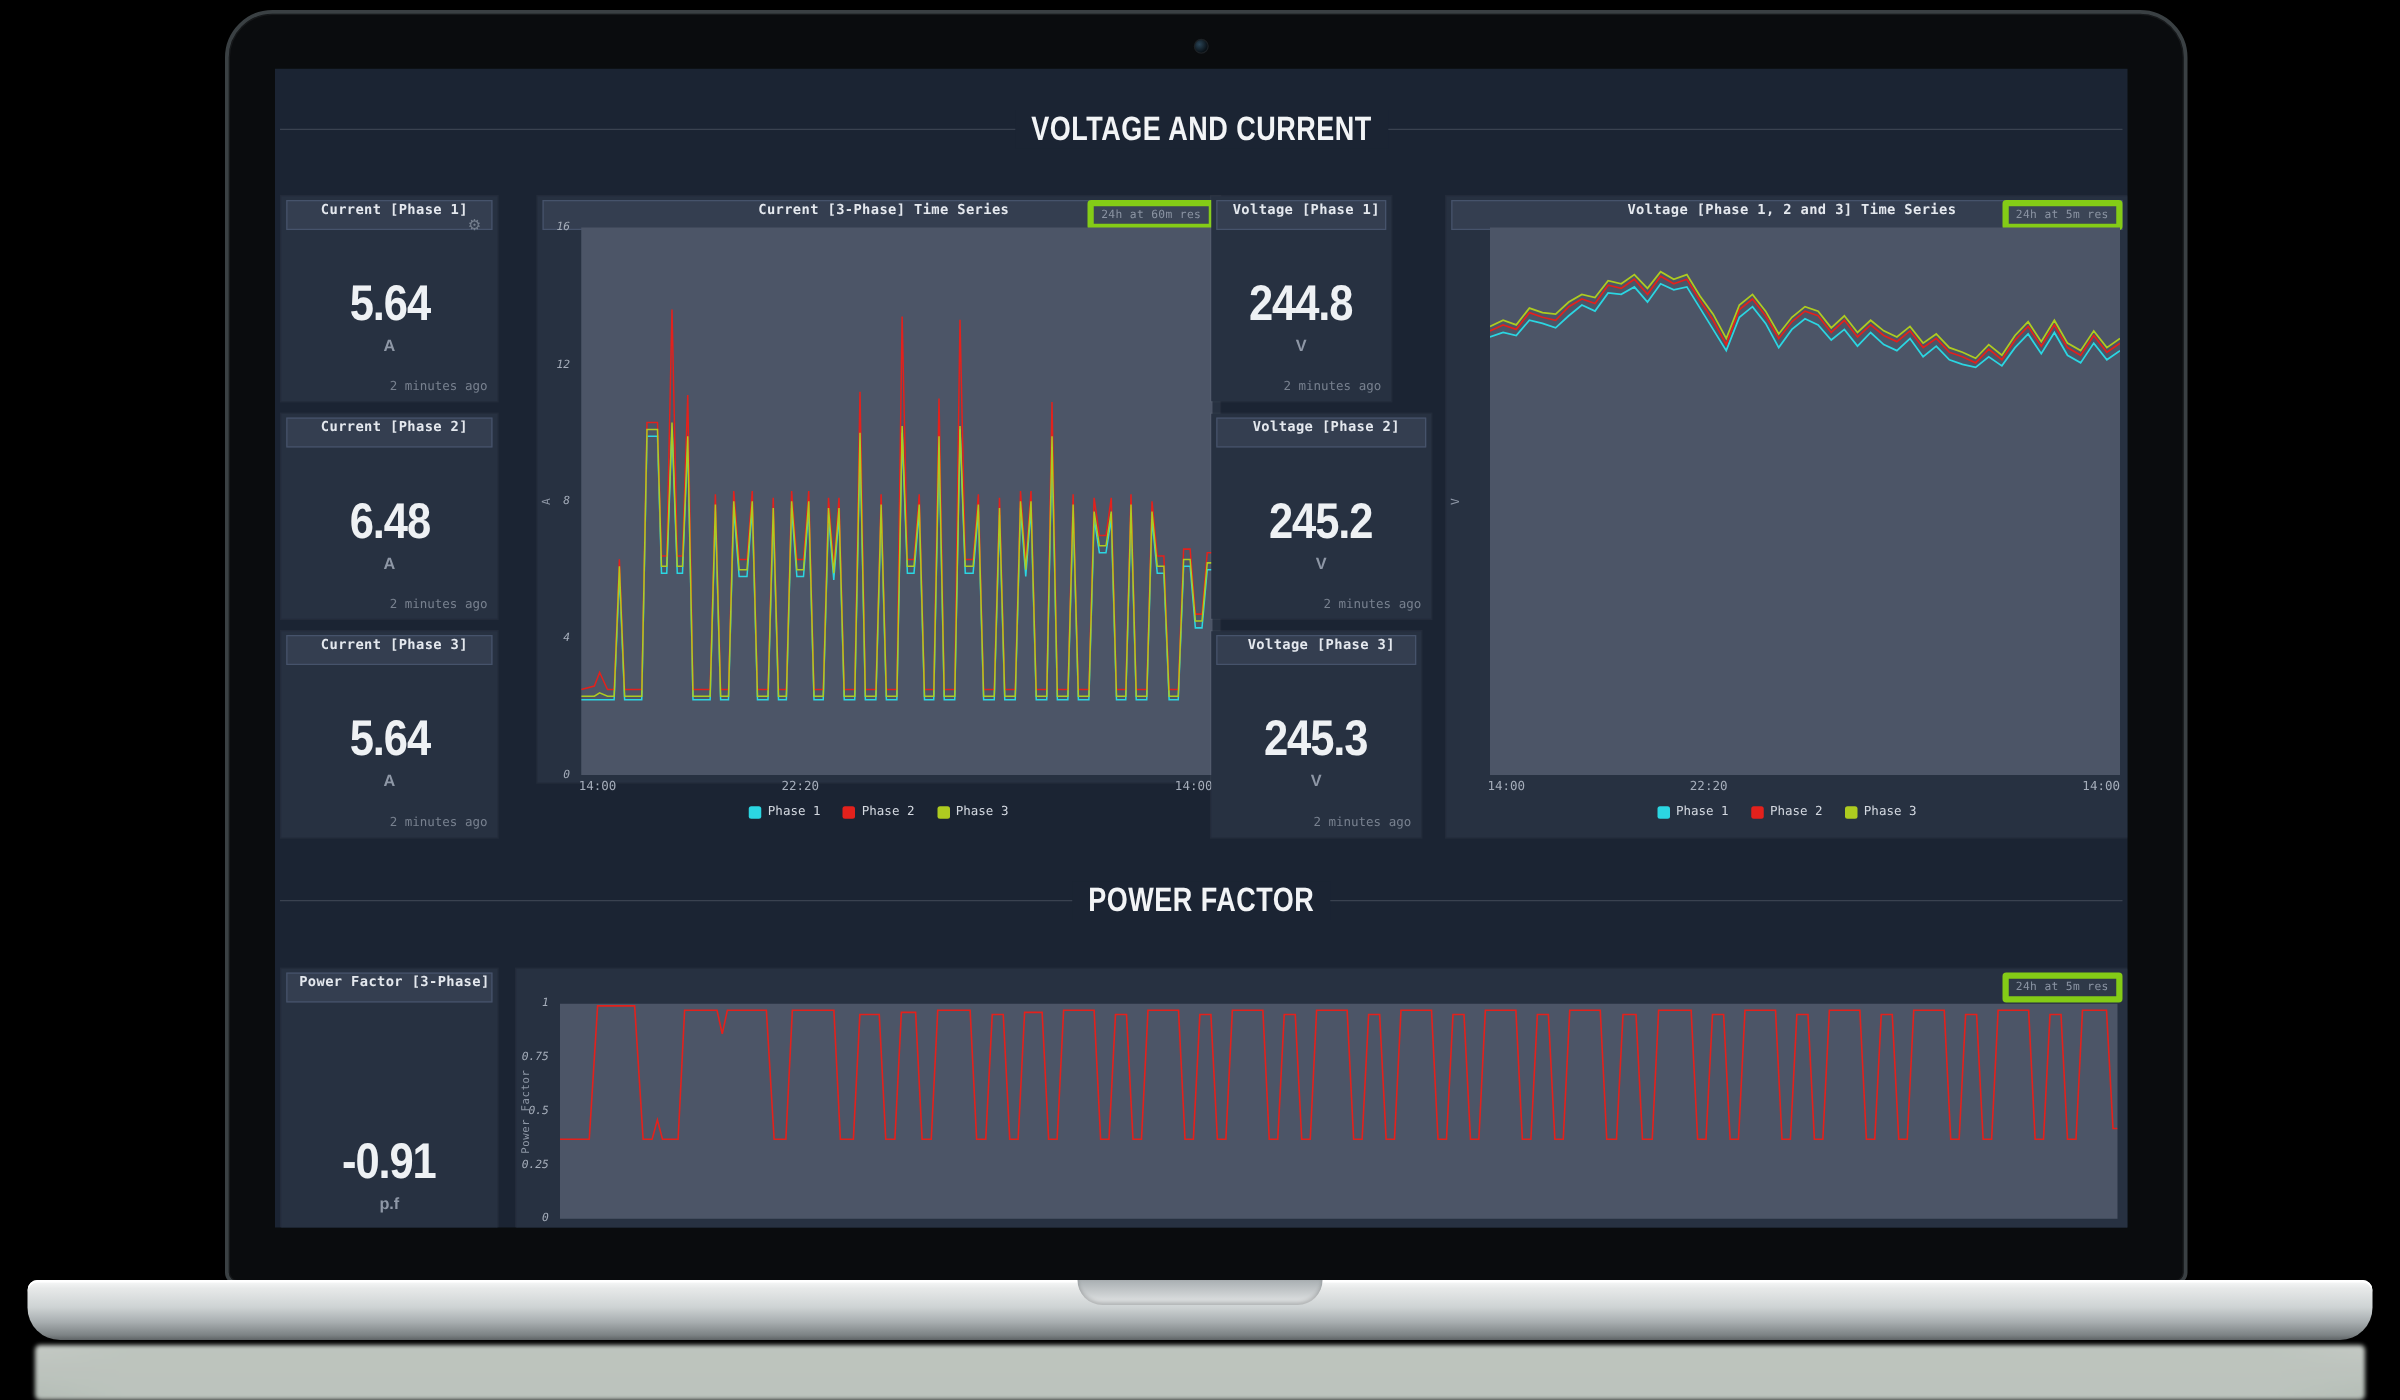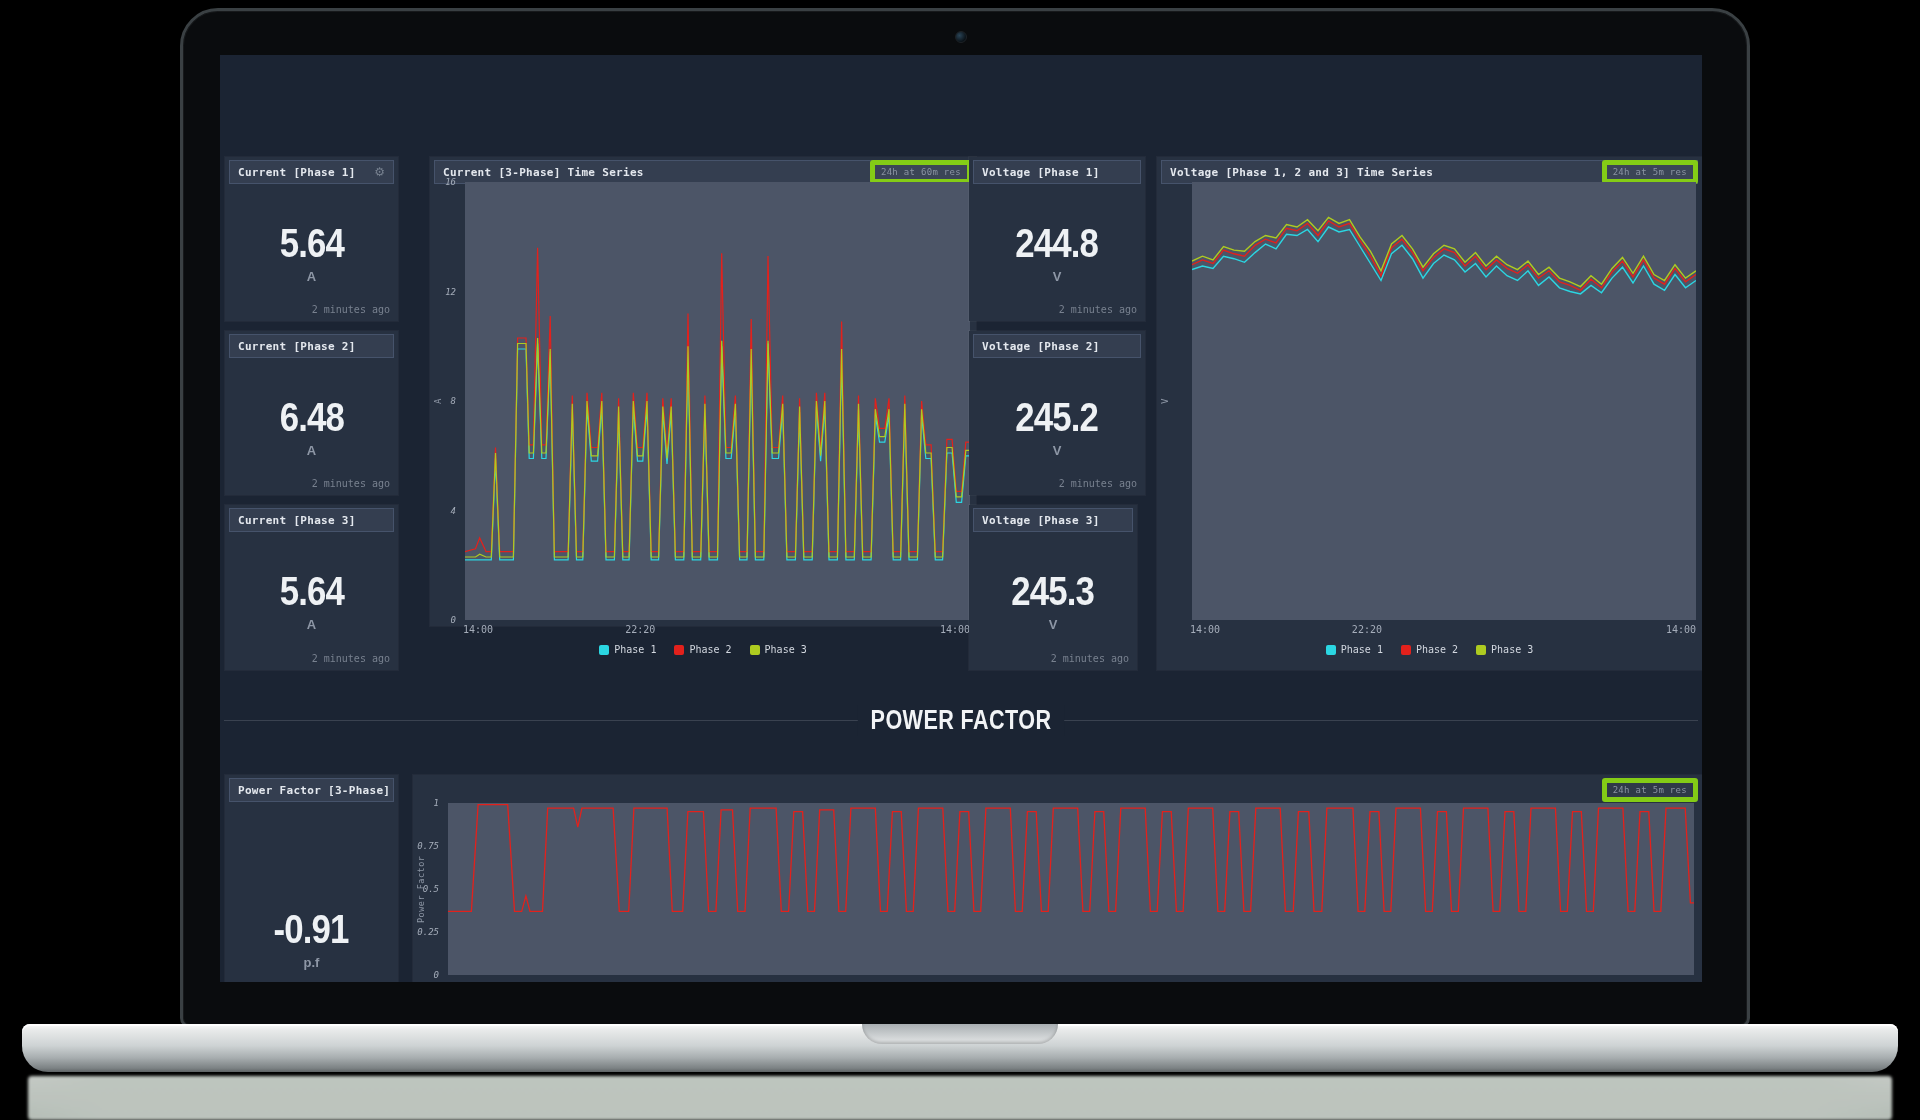--- a/index.html
+++ b/index.html
@@ -18,21 +18,21 @@
         background:linear-gradient(90deg,rgba(222,231,223,0) 0%,rgba(222,231,223,.85) 4%,rgba(222,231,223,.85) 96%,rgba(222,231,223,0) 100%),
                    linear-gradient(180deg,#e6ece6,#d5dfd7);opacity:.85;border-radius:4px;}
   
   .screen{position:absolute;left:220px;top:55px;width:1482px;height:927px;background:#1b2433;overflow:hidden;}
   .section-head{position:absolute;left:0;width:100%;height:44px;display:flex;align-items:center;justify-content:center;}
   .section-line{position:absolute;left:4px;right:4px;top:50%;height:1px;background:#3a4250;}
   .section-title{position:relative;background:#1b2433;padding:0 16px;white-space:nowrap;color:#f2f4f6;
                  font:700 27px "Liberation Sans",sans-serif;transform:scaleX(.8);letter-spacing:.5px;}
   .panel{position:absolute;background:#273141;box-shadow:0 0 0 1px rgba(255,255,255,.035);}
   .panel-header{position:absolute;left:4px;right:4px;top:3px;height:22px;background:#343e50;
-                border:1px solid #46536b;display:flex;align-items:center;}
+                border:1px solid #46536b;display:flex;align-items:center;flex-direction:column;}
   .panel-title{padding-left:8px;font-size:11px;font-weight:700;color:#e4e8ee;letter-spacing:.3px;white-space:nowrap;}
   .gear{margin-left:auto;padding-right:8px;font-family:"DejaVu Sans",sans-serif;font-size:12px;color:#76808f;line-height:1;}
   .badge{position:absolute;right:4px;top:3px;font-size:9px;color:#8b94a3;border:5px solid #84cc16;border-radius:3px;
          padding:2px 6px;background:rgba(255,255,255,.04);letter-spacing:.3px;}
   .stat-body{position:absolute;left:0;right:0;top:26px;bottom:0;display:flex;flex-direction:column;align-items:center;justify-content:center;}
   .stat-value{font:700 40px "Liberation Sans",sans-serif;color:#eef1f4;transform:scaleX(.87);letter-spacing:-1px;}
   .stat-unit{margin-top:3px;font:700 13px "Liberation Sans",sans-serif;color:#8e97a6;}
   .stat-updated{position:absolute;right:8px;bottom:6px;font-size:10px;color:#78818f;}
   .plot{position:absolute;background:#4c5567;}
   .plot svg{display:block;width:100%;height:100%;}
@@ -48,20 +48,24 @@
 </style>
 </head>
 <body>
 
 <div class="canvas">
   <div class="bezel"></div>
   <div class="webcam"></div>
 
   <div class="screen">
 
+    <div class="section-head" style="top:26px">
+      <div class="section-line"></div>
+      <span class="section-title">VOLTAGE AND CURRENT</span>
+    </div>
 
     <div class="panel" style="left:5px;top:102px;width:173px;height:164px">
       <div class="panel-header">
         <span class="panel-title">Current [Phase 1]</span>
         <span class="gear">⚙</span>
       </div>
       <div class="stat-body">
         <div class="stat-value">5.64</div>
         <div class="stat-unit">A</div>
       </div>
@@ -124,21 +128,21 @@
             <span class="legend-swatch" style="background: rgb(227, 33, 28);"></span>
             <span>Phase 2</span>
           </span>
           <span class="legend-item">
             <span class="legend-swatch" style="background: rgb(174, 203, 32);"></span>
             <span>Phase 3</span>
           </span>
         </div>
     </div>
 
-    <div class="panel" style="left:749px;top:102px;width:176px;height:164px">
+    <div class="panel" style="left:749px;top:102px;width:144px;height:164px">
       <div class="panel-header">
         <span class="panel-title">Voltage [Phase 1]</span>
       </div>
       <div class="stat-body">
         <div class="stat-value">244.8</div>
         <div class="stat-unit">V</div>
       </div>
       <div class="stat-updated">2 minutes ago</div>
     </div>
 

